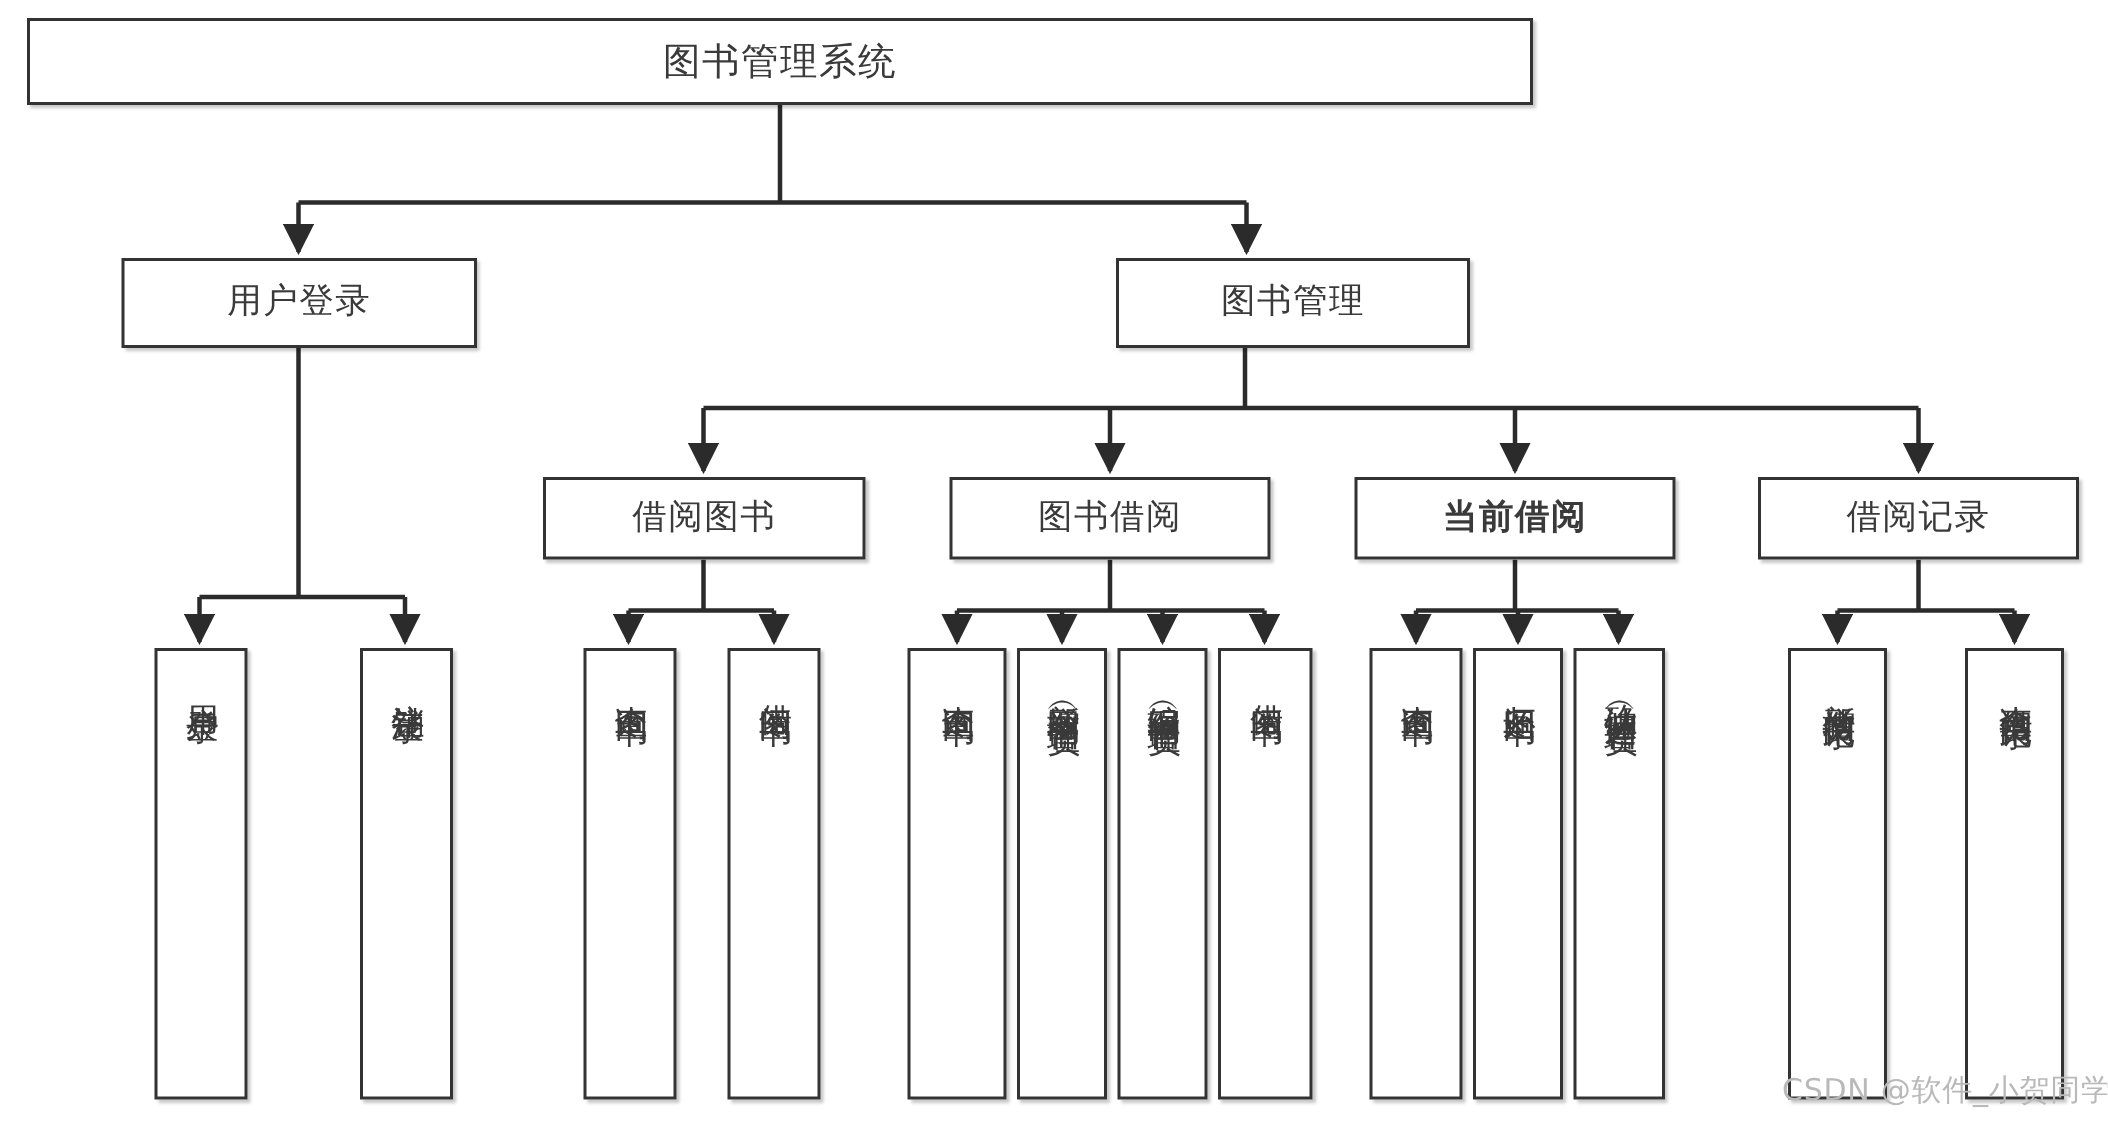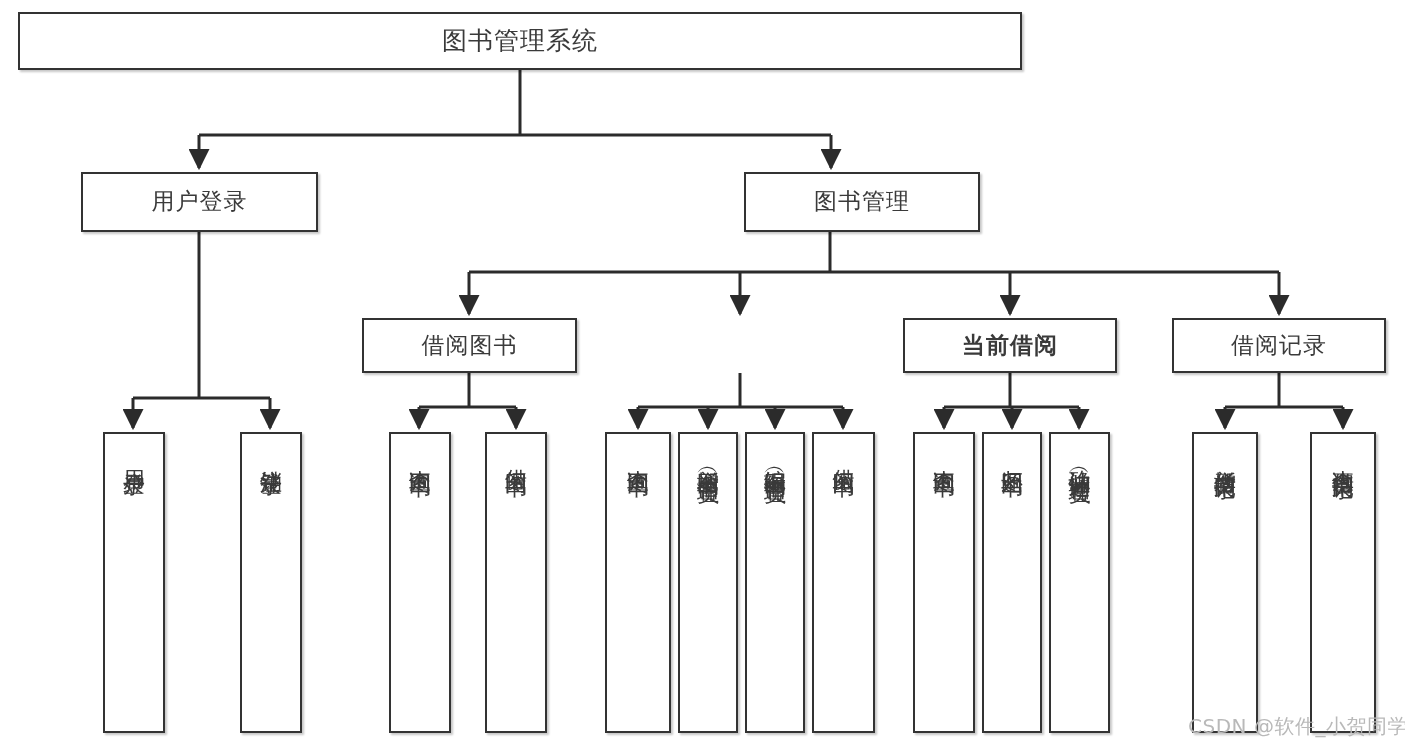--- a/index.html
+++ b/index.html
@@ -135,20 +135,23 @@
   <div class="node horiz" style="left:81px; top:172px; width:237px; height:60px;">
     <span class="hlabel">用户登录</span>
   </div>
   <div class="node horiz" style="left:712px; top:172px; width:236px; height:60px;margin-left:32px;">
     <span class="hlabel">图书管理</span>
   </div>
 
   <div class="node horiz" style="left:362px; top:318px; width:215px; height:55px;">
     <span class="hlabel">借阅图书</span>
   </div>
+  <div class="node horiz" style="left:633px; top:318px; width:214px; height:55px;">
+    <span class="hlabel">图书借阅</span>
+  </div>
   <div class="node horiz" style="left:903px; top:318px; width:214px; height:55px;font-weight:bold;">
     <span class="hlabel">当前借阅</span>
   </div>
   <div class="node horiz" style="left:1172px; top:318px; width:214px; height:55px;">
     <span class="hlabel">借阅记录</span>
   </div>
 
   <div class="node vert" style="left:103px; top:432px; width:62px; height:301px;">
     <span class="vlabel">用户登录</span>
   </div>

